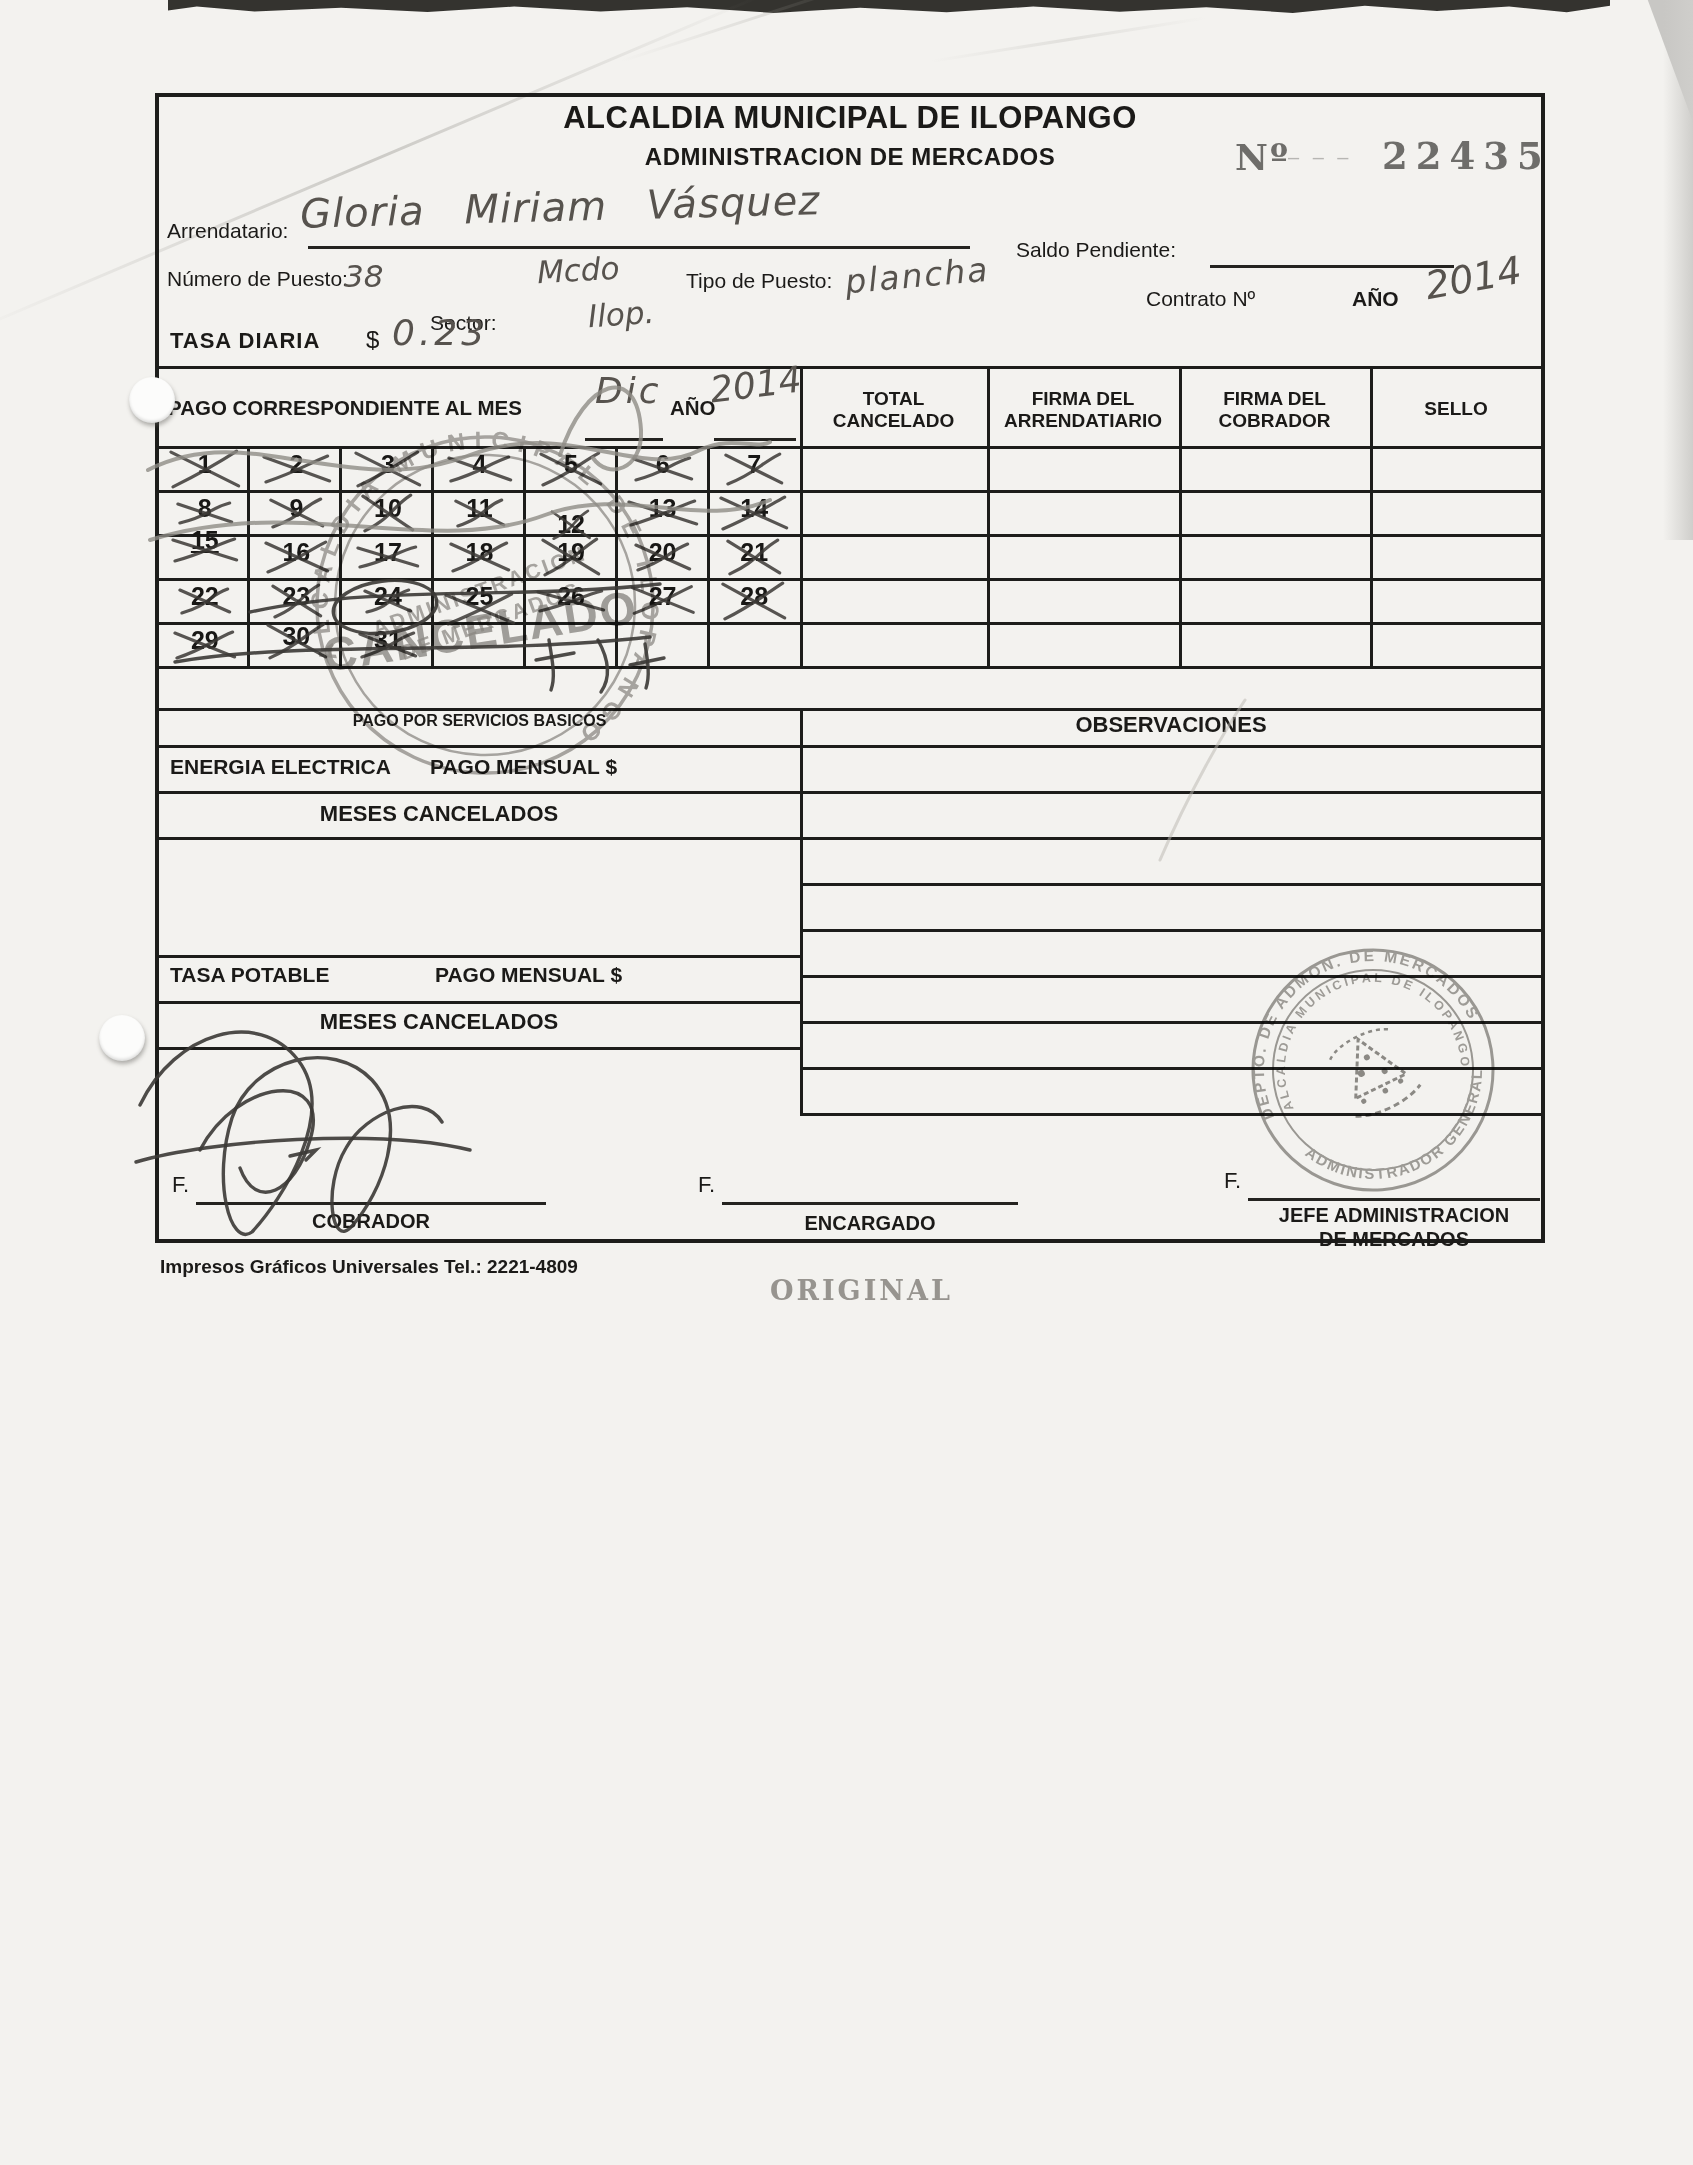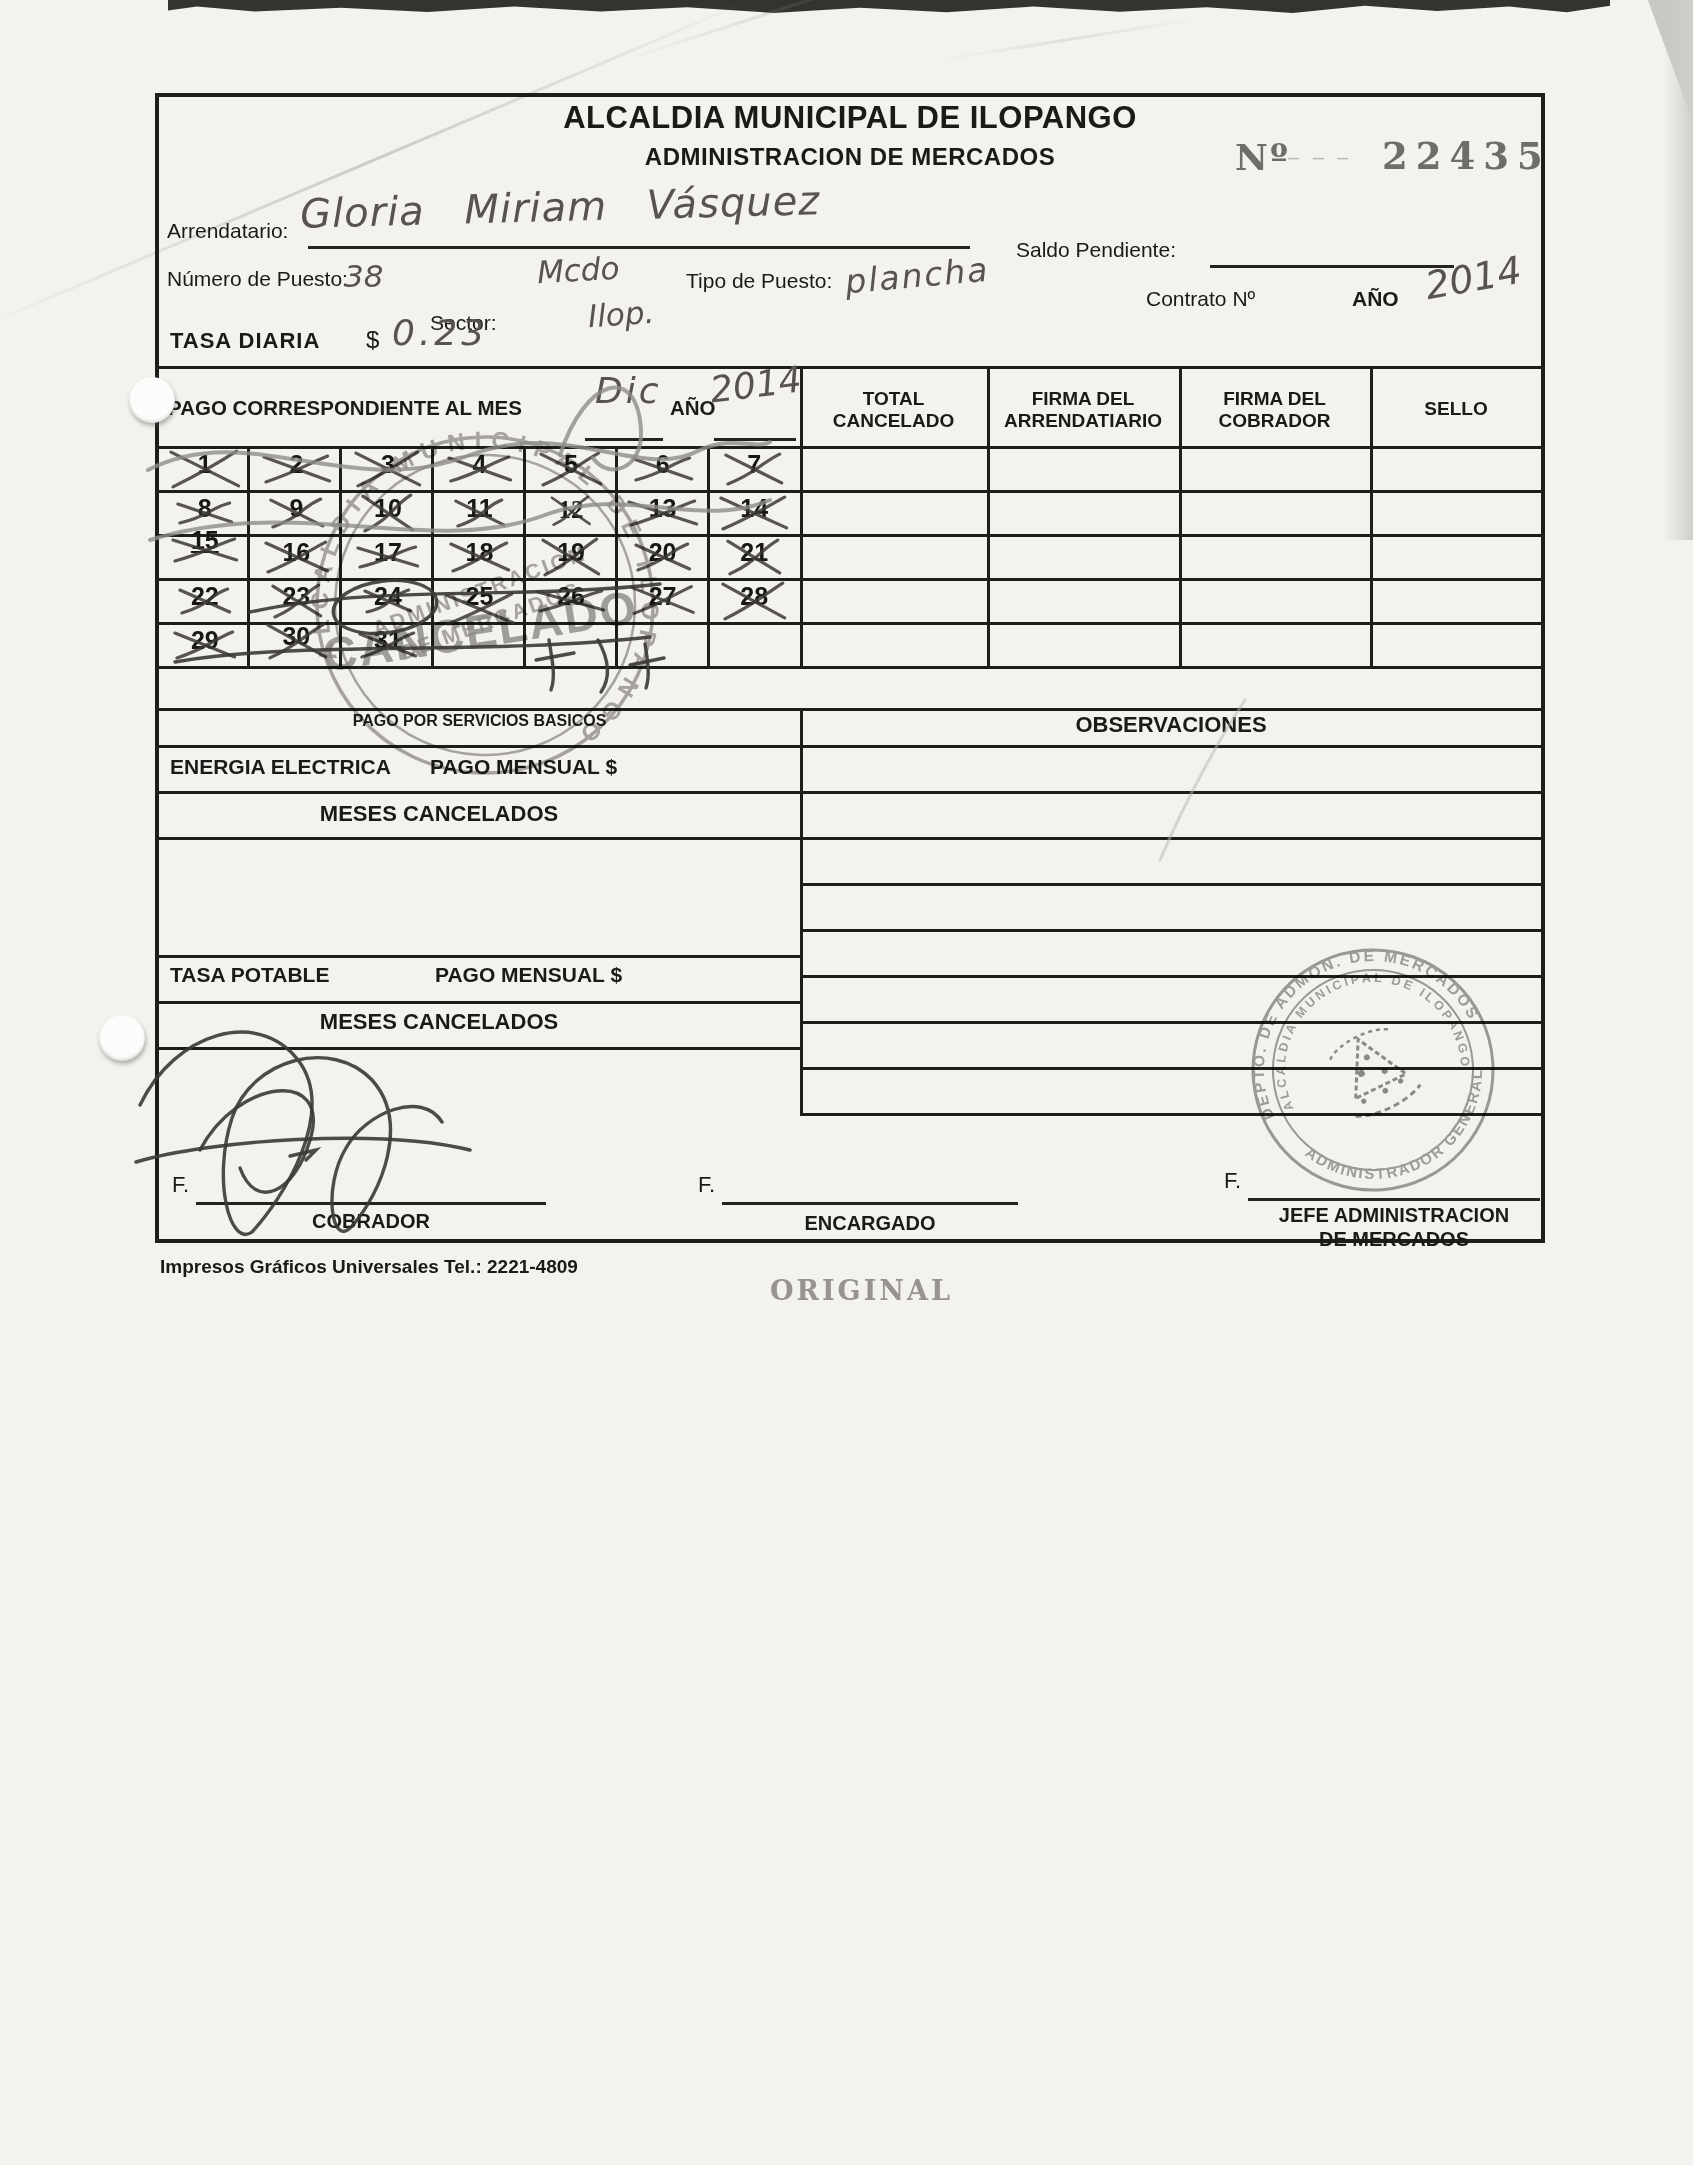--- a/index.html
+++ b/index.html
@@ -212,21 +212,21 @@
         <path d="M 69 5 C 49 18 51 27 23 41"></path>
       </svg>
     </div>
     <div class="day-cell" style="left: 274.714px; top: 44px; width: 91.5714px; height: 44px;">
       <span class="day-num">11</span>
       <svg viewBox="0 0 92 44" class="cross">
         <path d="M 22 11 L 70 35"></path>
         <path d="M 68 10 C 48 18 52 27 24 36"></path>
       </svg>
     </div>
-    <div class="day-cell" style="left: 366.286px; top: 46px; width: 91.5714px; height: 36px; font-family: Liberation Serif, serif;">
+    <div class="day-cell" style="left: 366.286px; top: 60px; width: 91.5714px; height: 36px;">
       <span class="day-num">12</span>
       <svg viewBox="0 0 92 44" class="cross">
         <path d="M 23 7 L 69 39"></path>
         <path d="M 67 6 C 47 18 53 27 25 40"></path>
       </svg>
     </div>
     <div class="day-cell" style="left: 457.857px; top: 44px; width: 91.5714px; height: 44px;">
       <span class="day-num">13</span>
       <svg viewBox="0 0 92 44" class="cross">
         <path d="M 12 12 L 80 34"></path>

